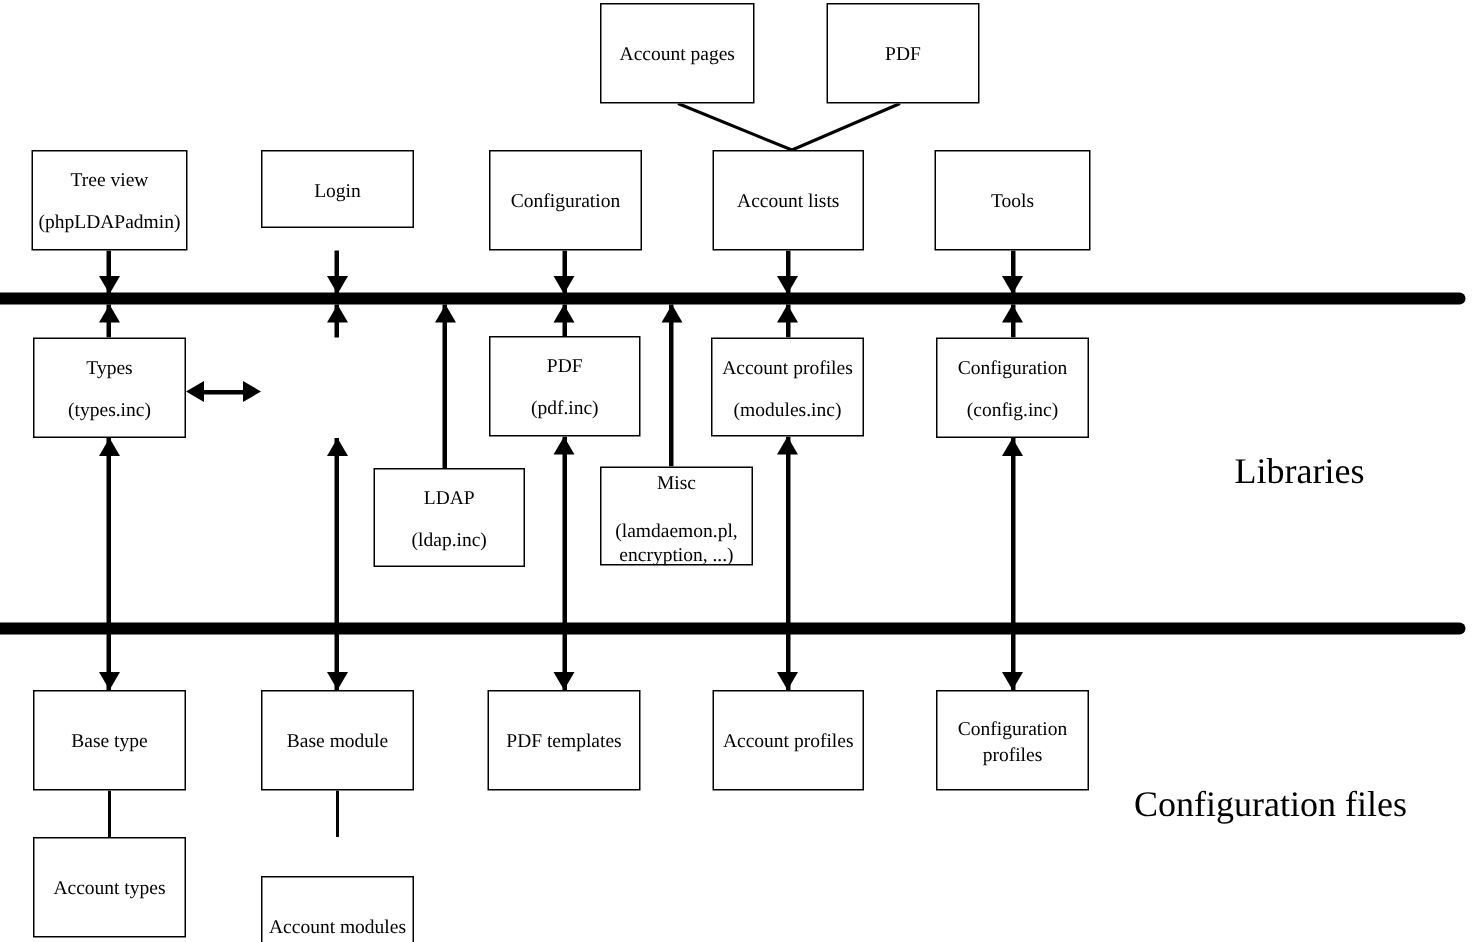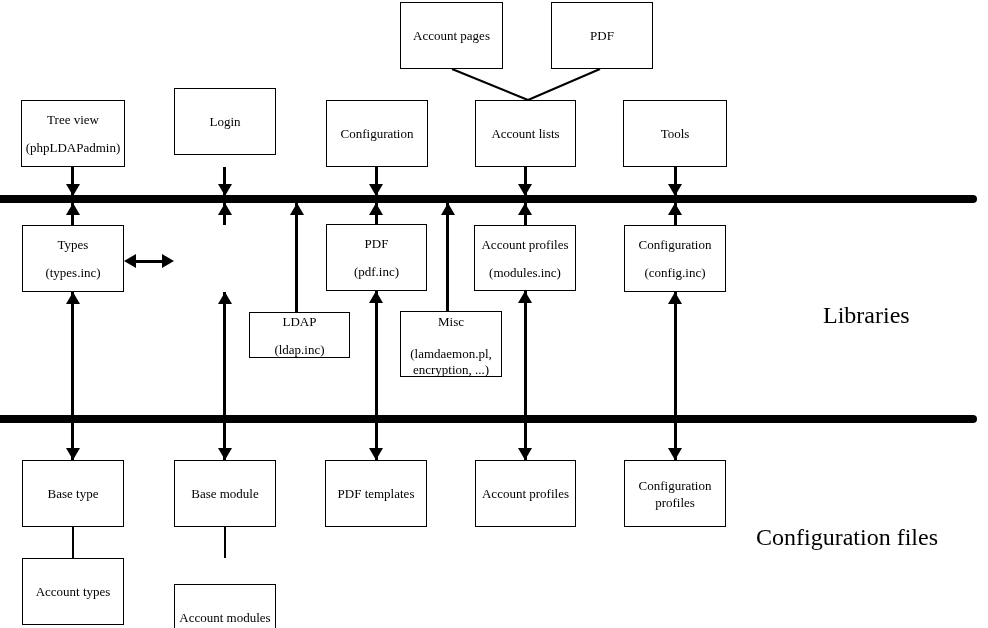--- a/index.html
+++ b/index.html
@@ -50,21 +50,21 @@
     <span class="l">Account pages</span>
   </div>
   <div class="box" style="left:551px;top:2px;width:102px;height:67px">
     <span class="l">PDF</span>
   </div>
 
   <div class="box" style="left:21px;top:100px;width:104px;height:67px">
     <span class="l">Tree view</span>
     <span class="l">(phpLDAPadmin)</span>
   </div>
-  <div class="box" style="left:174px;top:88px;width:102px;height:67px">
+  <div class="box" style="left:174px;top:100px;width:102px;height:52px">
     <span class="l">Login</span>
   </div>
   <div class="box" style="left:326px;top:100px;width:102px;height:67px">
     <span class="l">Configuration</span>
   </div>
   <div class="box" style="left:475px;top:100px;width:101px;height:67px">
     <span class="l">Account lists</span>
   </div>
   <div class="box" style="left:623px;top:100px;width:104px;height:67px">
     <span class="l">Tools</span>
@@ -80,21 +80,21 @@
   </div>
   <div class="box" style="left:474px;top:225px;width:102px;height:66px">
     <span class="l">Account profiles</span>
     <span class="l">(modules.inc)</span>
   </div>
   <div class="box" style="left:624px;top:225px;width:102px;height:67px">
     <span class="l">Configuration</span>
     <span class="l">(config.inc)</span>
   </div>
 
-  <div class="box" style="left:249px;top:312px;width:101px;height:46px">
+  <div class="box" style="left:249px;top:312px;width:101px;height:66px">
     <span class="l">LDAP</span>
     <span class="l">(ldap.inc)</span>
   </div>
   <div class="box misc3" style="left:400px;top:311px;width:102px;height:66px">
     <span class="l l1">Misc</span>
     <span class="l l2">(lamdaemon.pl,</span>
     <span class="l l3">encryption, ...)</span>
   </div>
 
   <div class="box" style="left:22px;top:460px;width:102px;height:67px">

